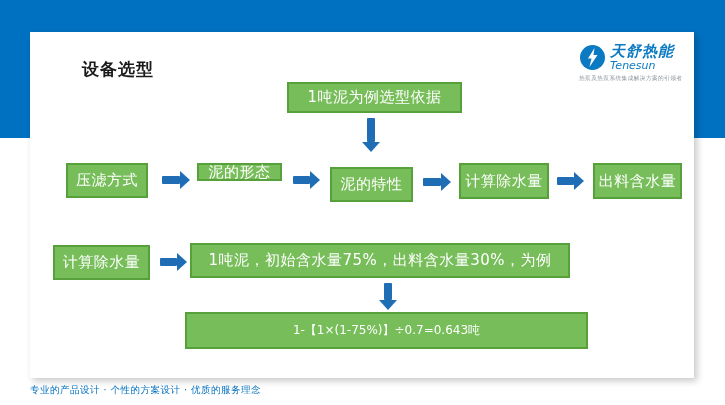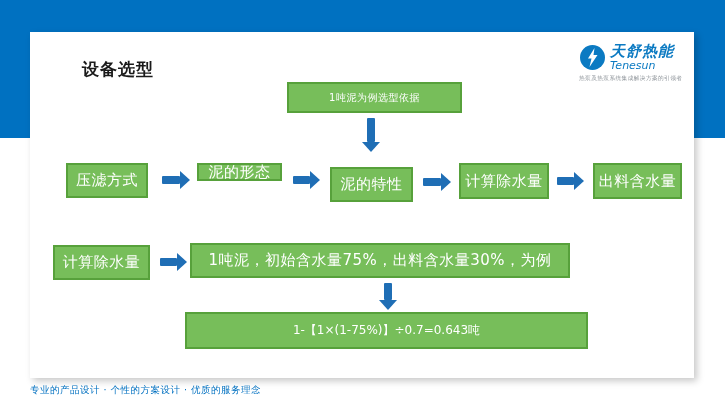--- a/index.html
+++ b/index.html
@@ -39,21 +39,21 @@
   .gbox {
     position:absolute;
     background:#77be5a;
     border:2px solid #57a13b;
     color:#ffffff;
     display:flex; align-items:center; justify-content:center;
     text-align:center;
     font-size:15px;
     letter-spacing:0.5px;
   }
-  .gbox.small-font { font-size:10px;text-align:center; }
+  .gbox.small-font { font-size:15px;text-align:center; }
   .gbox.formula { font-size:12px; letter-spacing:0; }
   
   .arrow-h {
     position:absolute; height:8px; background:#1f6eb5; border-radius:1px;
   }
   .arrow-h::after {
     content:""; position:absolute; right:-10px; top:50%;
     transform:translateY(-50%);
     border-left:10px solid #1f6eb5;
     border-top:9px solid transparent;

